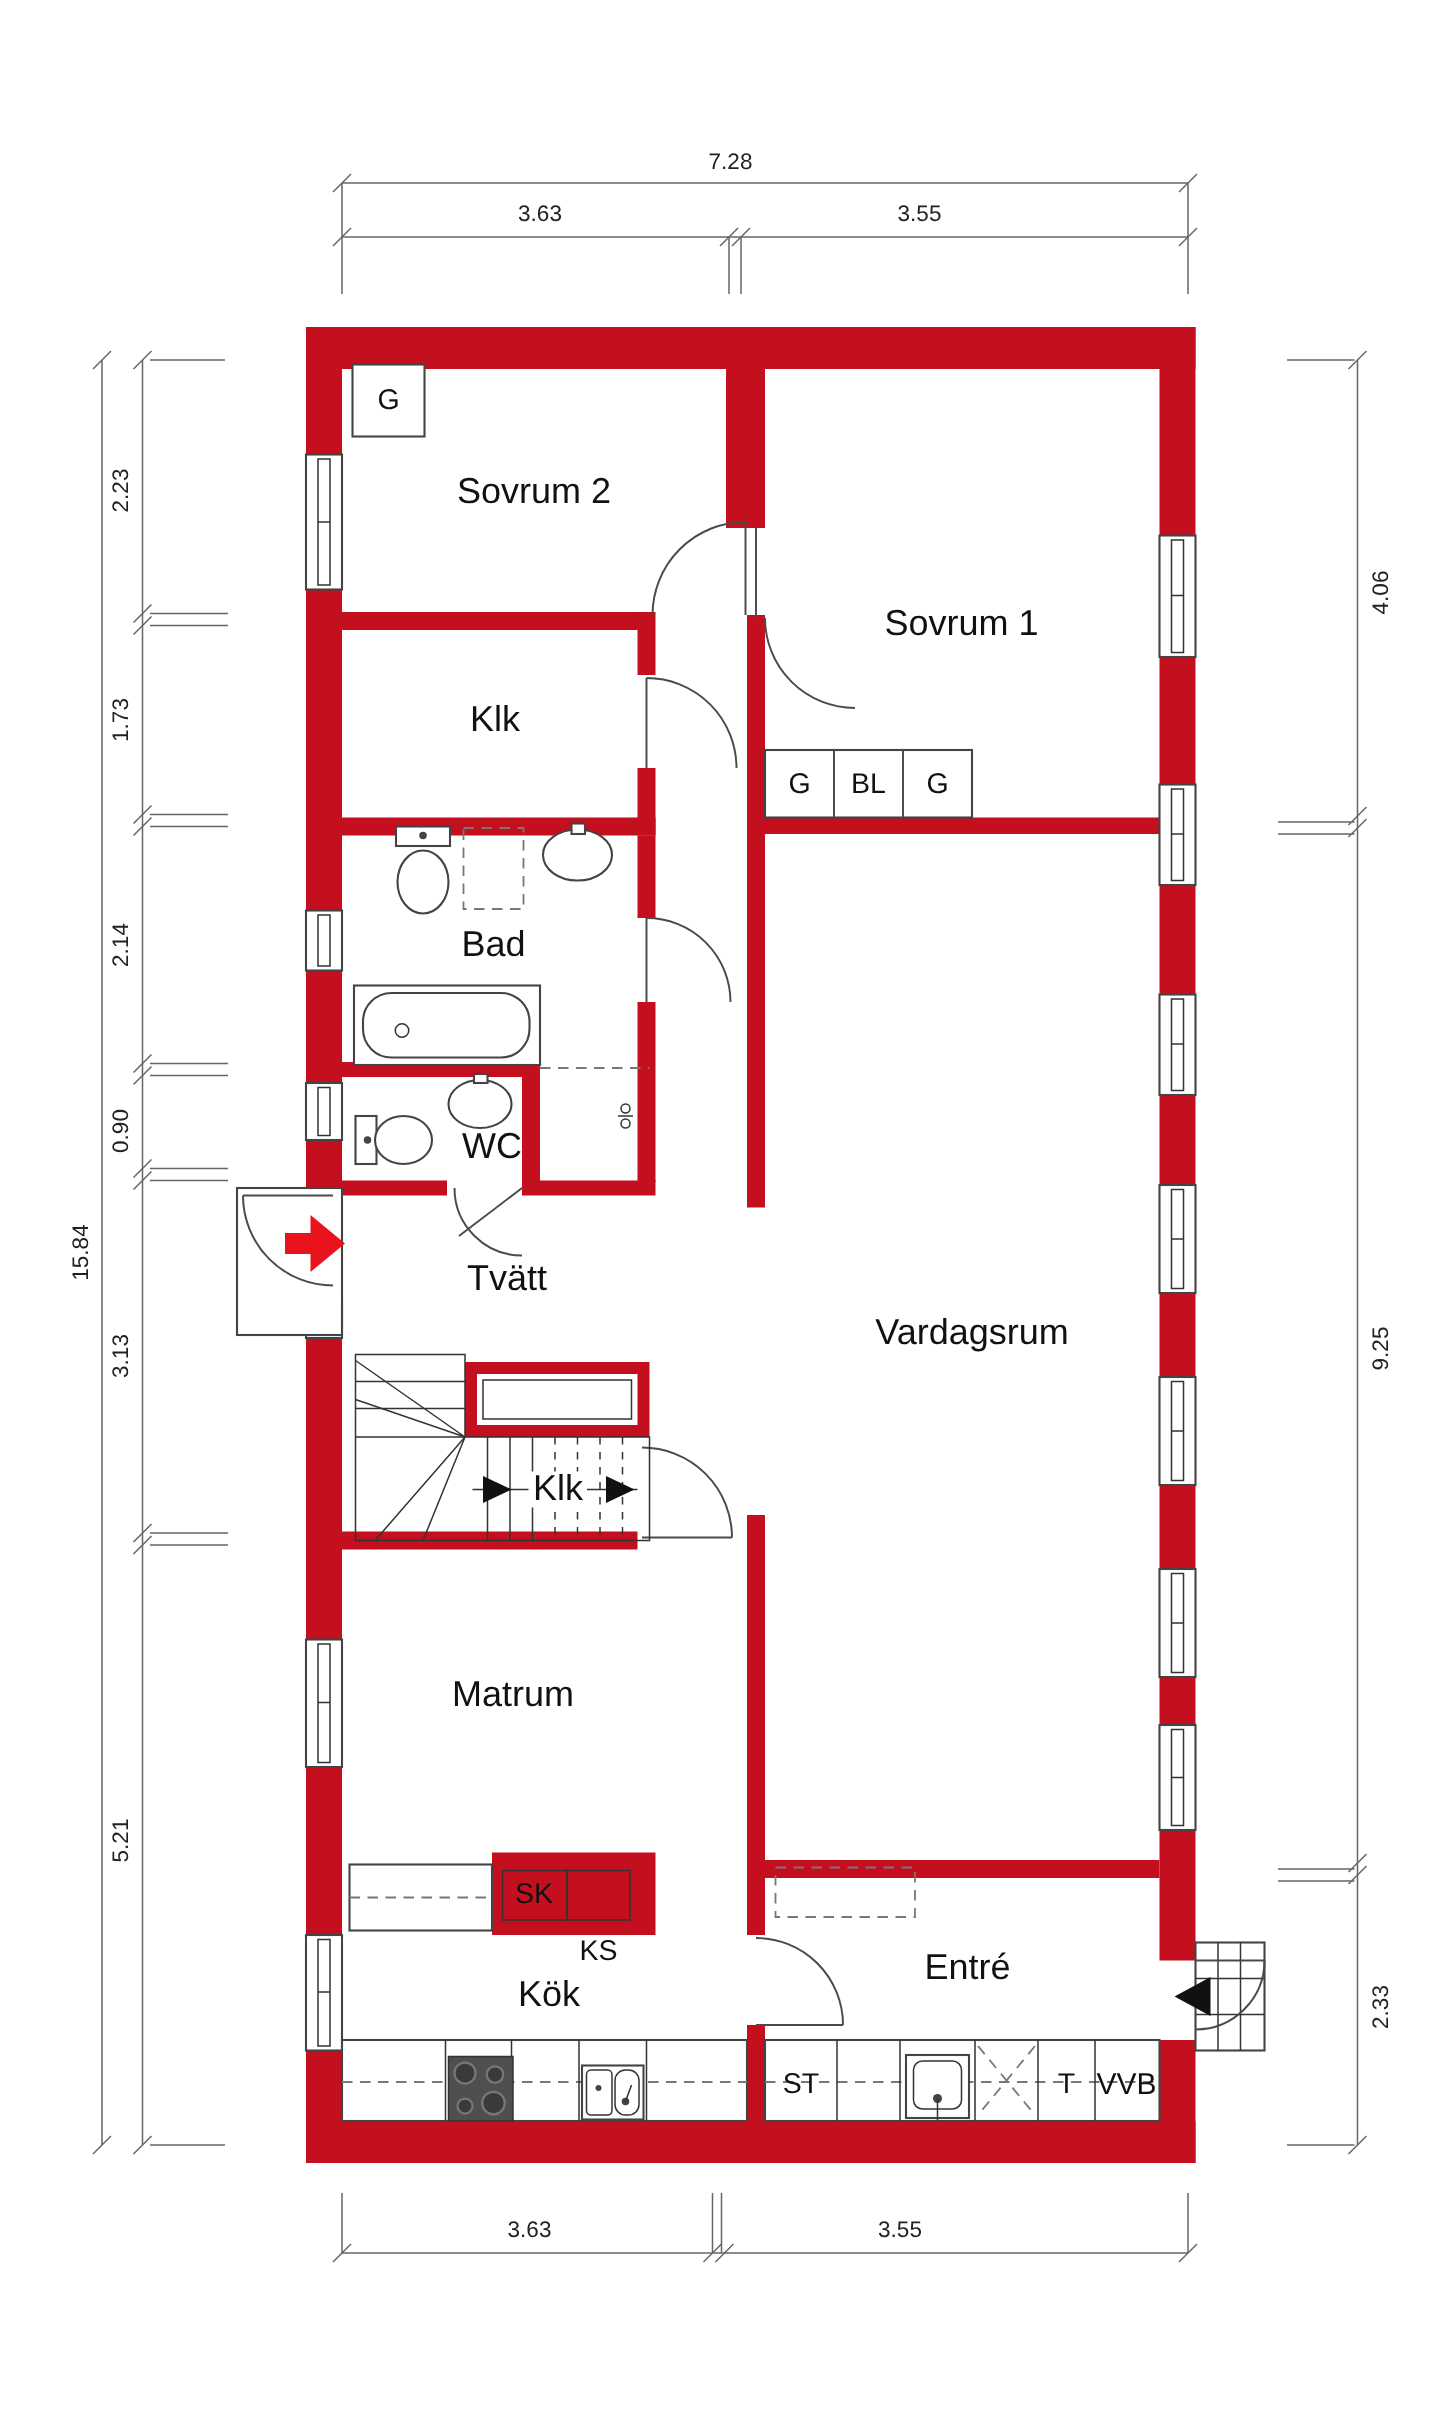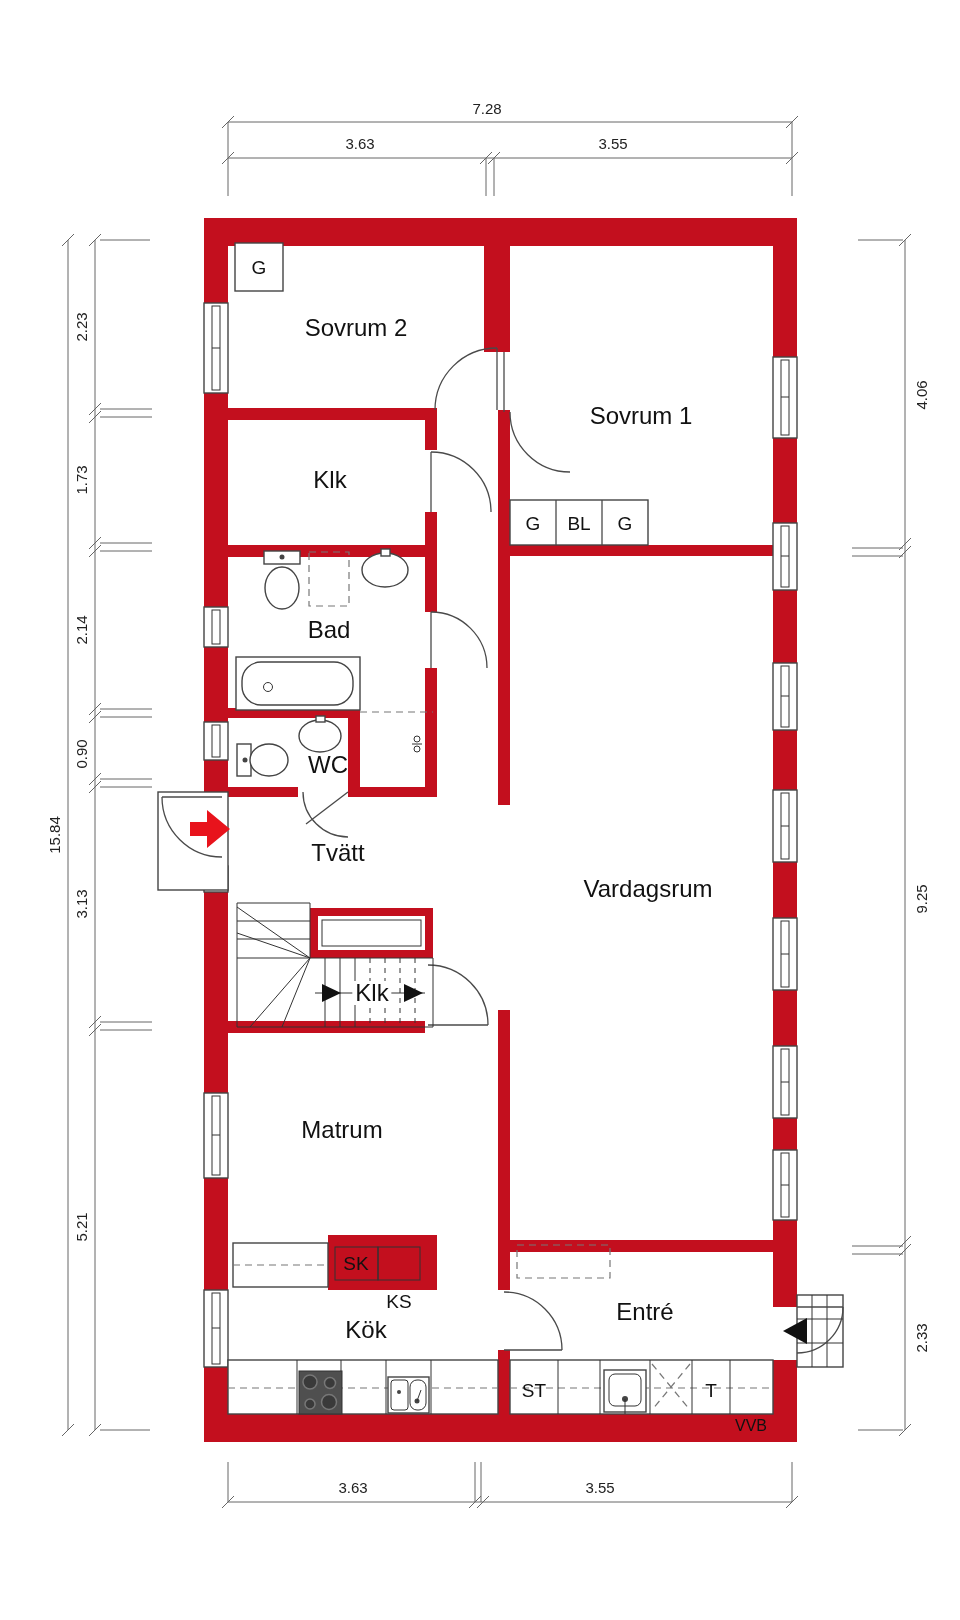--- a/index.html
+++ b/index.html
@@ -9,21 +9,21 @@
   .wall{fill:var(--wall,#c30f1e);}
   .ln{stroke:#4a4a4a;stroke-width:1.3;fill:none;}
   .thin{stroke:#333;stroke-width:1;fill:none;}
   .fixt{stroke:#444;stroke-width:1.4;fill:#fff;}
   .dash{stroke:#777;stroke-width:1.2;fill:none;stroke-dasharray:7 5;}
   .dim{stroke:#666;stroke-width:1;fill:none;}
   .blkfill{fill:#111;}
   .lbl{position:absolute;transform:translate(-50%,-50%);font-size:24px;color:#111;
        white-space:nowrap;line-height:1;}
   .sm{font-size:19px;}
-  .xs{font-size:16px;margin-top:36px;}
+  .xs{font-size:20px;}
   .dimlbl{font-size:15px;color:#222;}
   .vert{transform:translate(-50%,-50%) rotate(-90deg);}
   .onstair{background:#fff;padding:0 3px;}
 </style>
 </head>
 <body>
 
 <div id="page">
 
 <svg id="plan-svg" width="960" height="1620" viewBox="0 0 960 1620">

